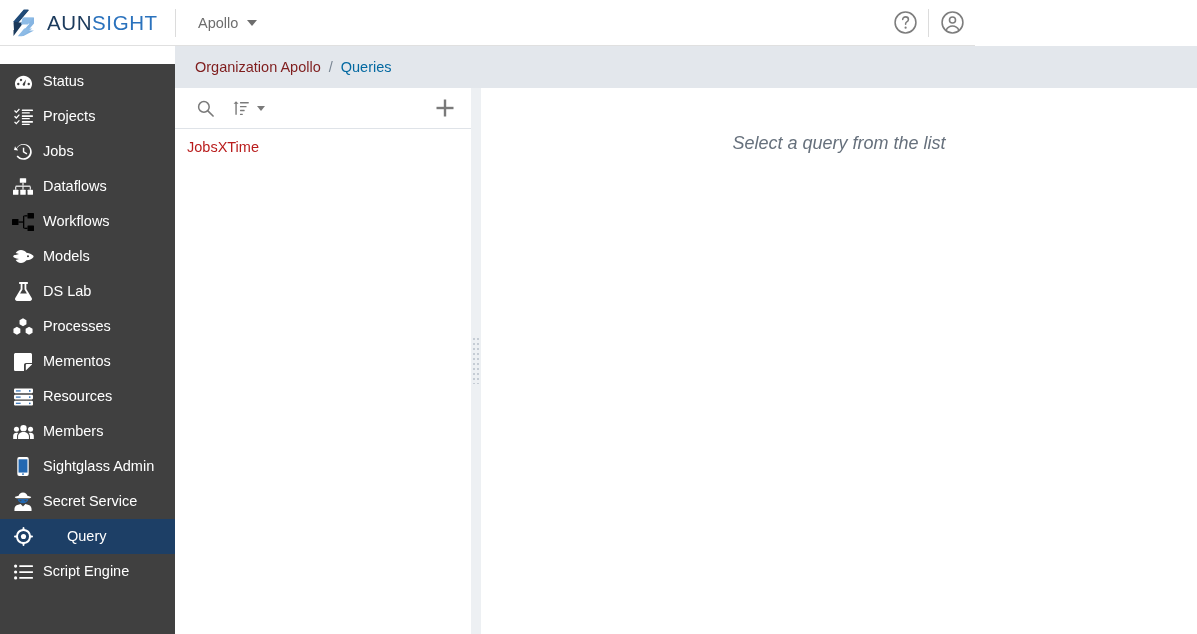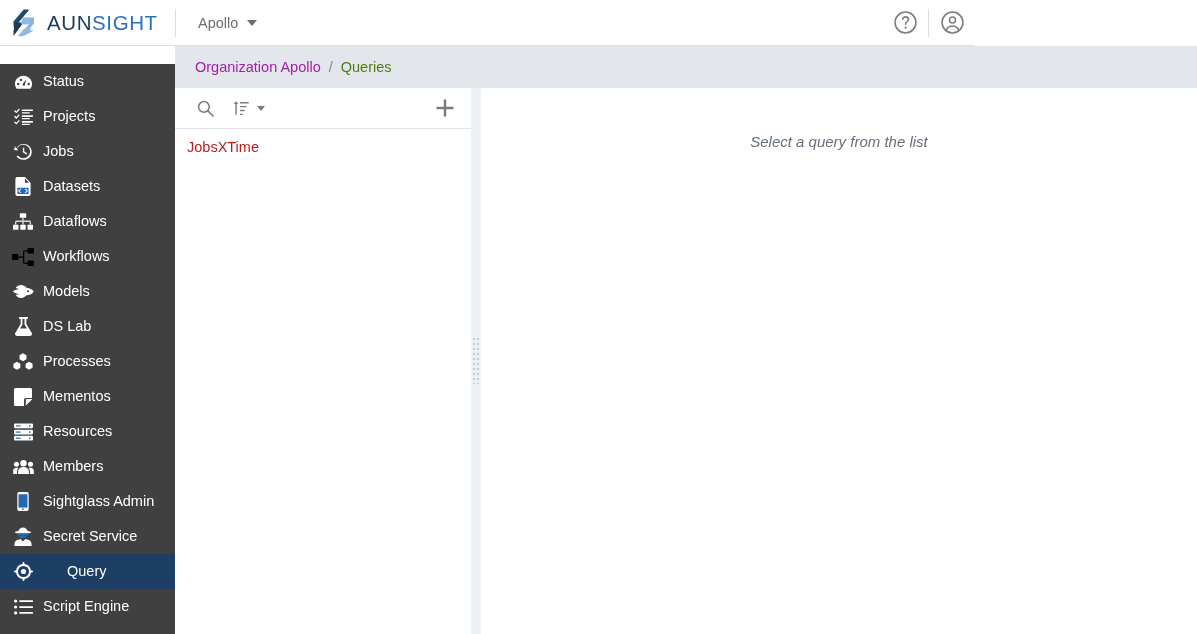--- a/index.html
+++ b/index.html
@@ -148,31 +148,31 @@
     width: 1022px;
     height: 42px;
     background: #e3e7ec;
     display: flex;
     align-items: center;
     padding-left: 20px;
     z-index: 3;
   }
   .crumb-link {
     font-size: 14.5px;
-    color: #a21caf;
+    color: #7f1d1d;
     cursor: pointer;
   }
   .crumb-sep {
     font-size: 14.5px;
     color: #7b8794;
     margin: 0 8px;
   }
   .crumb-current {
     font-size: 14.5px;
-    color: #4d7c0f;
+    color: #0369a1;
   }
 
   
   .list-panel {
     position: absolute;
     top: 88px; left: 175px;
     width: 300px;
     height: 546px;
     background: #ffffff;
     border-right: 1px solid #d8dde3;
@@ -248,21 +248,21 @@
     top: 88px; left: 481px;
     width: 716px;
     height: 546px;
     background: #ffffff;
     z-index: 1;
   }
   .detail-empty {
     width: 100%;
     text-align: center;
     margin-top: 45px;
-    font-size: 15px;
+    font-size: 18px;
     font-style: italic;
     color: #66707c;
   }
 </style>
 </head>
 <body>
 
 <div id="app">
 
   <div class="topbar">
@@ -336,30 +336,20 @@
     <div class="nav-item">
       <span class="nav-icon">
         <svg width="19" height="19" viewBox="0 0 20 20">
           <path d="M10 2.2c-3.3 0-6.2 1.9-7.6 4.7L1.1 4.4 0 8.5l4.2.4-1.1-2c1.2-2.3 3.7-3.9 6.6-3.9 4 0 7.2 3.1 7.2 7s-3.2 7-7.2 7c-2.3 0-4.4-1.1-5.7-2.8l-1.3 1C4.2 17.3 6.9 18.7 10 18.7c4.8 0 8.7-3.7 8.7-8.3S14.8 2.2 10 2.2z"></path>
           <path d="M9.3 6v4.8l3.9 2.3.8-1.3-3.2-1.9V6z"></path>
         </svg>
       </span>
       <span class="nav-label">Jobs</span>
     </div>
 
-    <div class="nav-item">
-      <span class="nav-icon">
-        <svg width="16" height="19" viewBox="0 0 16 20">
-          <path d="M10 0H2a2 2 0 0 0-2 2v16a2 2 0 0 0 2 2h12a2 2 0 0 0 2-2V6zm0 1.7L14.3 6H10z" fill="#fff"></path>
-          <rect x="2.2" y="11.4" width="11.6" height="6.4" rx=".6" fill="#2268b2"></rect>
-          <path d="M6.2 12.9 4.1 14.6l2.1 1.7-.6.8-2.9-2.5 2.9-2.5zM9.8 12.9l2.1 1.7-2.1 1.7.6.8 2.9-2.5-2.9-2.5z" fill="#fff"></path>
-        </svg>
-      </span>
-      <span class="nav-label">Datasets</span>
-    </div>
 
     <div class="nav-item">
       <span class="nav-icon">
         <svg width="20" height="17" viewBox="0 0 22 18">
           <rect x="7.5" y="0" width="7" height="5" rx=".6"></rect>
           <rect x="0" y="12.5" width="6" height="5.5" rx=".6"></rect>
           <rect x="8" y="12.5" width="6" height="5.5" rx=".6"></rect>
           <rect x="16" y="12.5" width="6" height="5.5" rx=".6"></rect>
           <rect x="10.4" y="5" width="1.2" height="3"></rect>
           <rect x="3" y="8" width="16" height="1.3"></rect>

